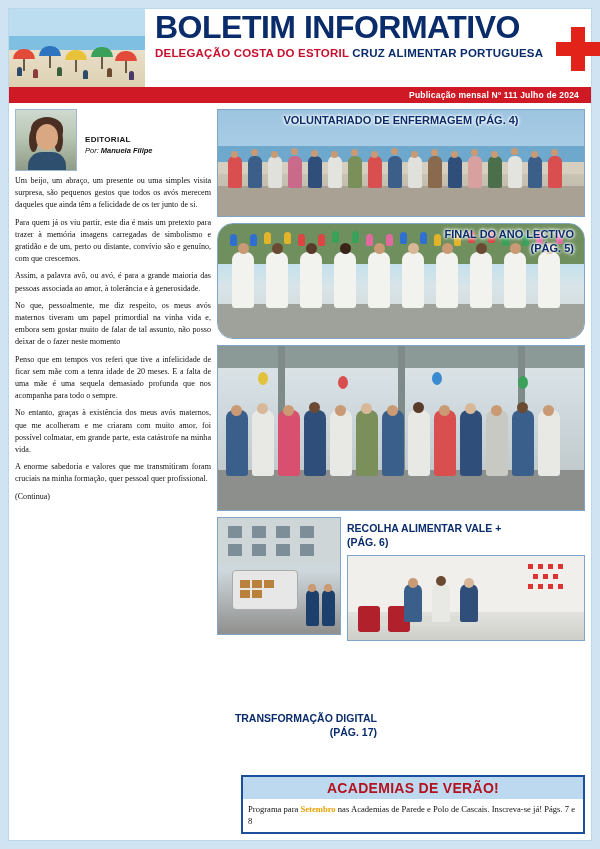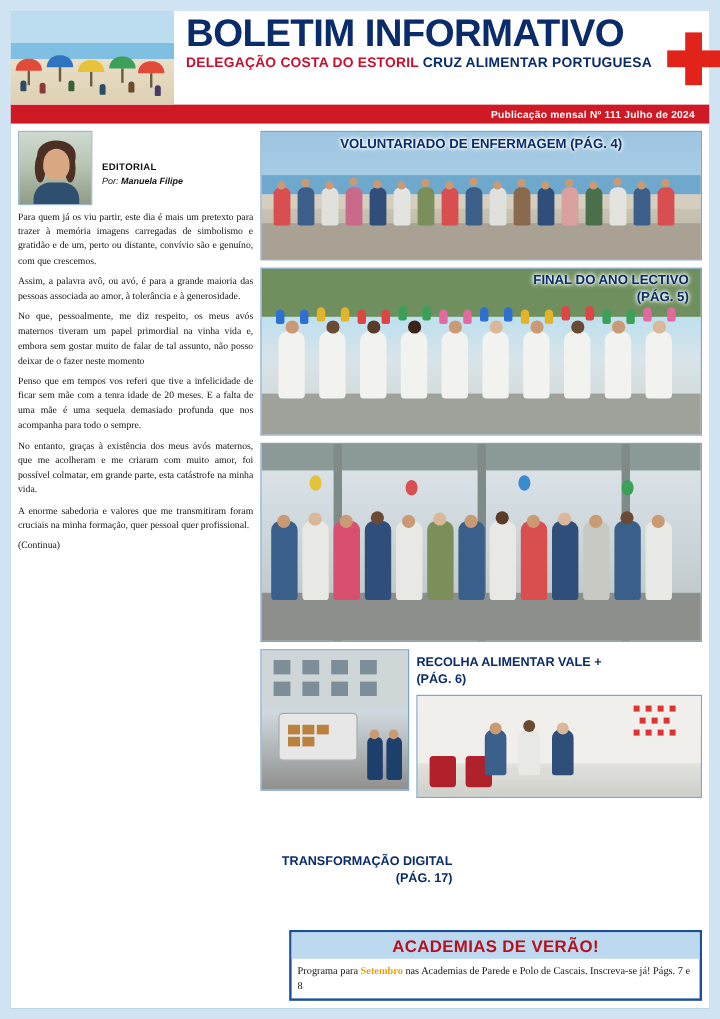--- a/index.html
+++ b/index.html
@@ -212,21 +212,21 @@
 
   
   .ph1 { height:108px; background:linear-gradient(to bottom,#9dc4e0 0%,#a8cde6 38%,#bcd8e8 45%,#c9c3b4 60%,#b9b3a4 100%); }
   .ph1 .sea { position:absolute; left:0; top:36px; width:100%; height:16px; background:#6ea8cc; }
   .ph1 .wall { position:absolute; left:0; top:52px; width:100%; height:12px; background:#d6cfc0; }
   .ph1 .ground { position:absolute; left:0; bottom:0; width:100%; height:30px; background:#a9a193; }
   .ph1 .p { position:absolute; bottom:28px; width:14px; height:32px; border-radius:6px 6px 2px 2px; }
   .ph1 .head { position:absolute; width:7px; height:7px; border-radius:50%; background:#c99a74; }
 
   
-  .ph2 { height:140px; background:linear-gradient(to bottom,#a7cfe6 0%,#bfe0ef 30%,#d8e4e8 55%,#cfd3cf 100%); }
+  .ph2 { height:116px; background:linear-gradient(to bottom,#a7cfe6 0%,#bfe0ef 30%,#d8e4e8 55%,#cfd3cf 100%);border-radius:16px; }
   .ph2 .hedge { position:absolute; left:0; top:0; width:100%; height:40px; background:#6f8f5e; }
   .ph2 .floor { position:absolute; left:0; bottom:0; width:100%; height:34px; background:#9ea29b; }
   .ph2 .p { position:absolute; bottom:30px; width:22px; height:56px; border-radius:8px 8px 3px 3px; background:#f2f2ef; }
   .ph2 .head { position:absolute; width:11px; height:11px; border-radius:50%; }
   .ph2 .glove { position:absolute; width:7px; height:12px; border-radius:4px 4px 2px 2px; }
 
   
   .ph3 { height:166px; background:linear-gradient(to bottom,#dfe6ea 0%,#cfd9dd 40%,#b9c0c2 100%); }
   .ph3 .beam { position:absolute; left:0; top:0; width:100%; height:22px; background:#8c9a97; }
   .ph3 .post { position:absolute; top:0; width:7px; height:100%; background:#7e8b88; }
@@ -354,20 +354,21 @@
         <div class="ed-meta">
           <div class="ed-title">EDITORIAL</div>
           <div class="ed-by">
             <span>Por:</span>
             <b>Manuela Filipe</b>
           </div>
         </div>
       </div>
 
       <div class="ed-text">
+        <p>Um beijo, um abraço, um presente ou uma simples visita surpresa, são pequenos gestos que todos os avós merecem daqueles que ainda têm a felicidade de os ter junto de si.</p>
         <p>Para quem já os viu partir, este dia é mais um pretexto para trazer à memória imagens carregadas de simbolismo e gratidão e de um, perto ou distante, convívio são e genuíno, com que crescemos.</p>
         <p>Assim, a palavra avô, ou avó, é para a grande maioria das pessoas associada ao amor, à tolerância e à generosidade.</p>
         <p>No que, pessoalmente, me diz respeito, os meus avós maternos tiveram um papel primordial na vinha vida e, embora sem gostar muito de falar de tal assunto, não posso deixar de o fazer neste momento</p>
         <p>Penso que em tempos vos referi que tive a infelicidade de ficar sem mãe com a tenra idade de 20 meses. E a falta de uma mãe é uma sequela demasiado profunda que nos acompanha para todo o sempre.</p>
         <p>No entanto, graças à existência dos meus avós maternos, que me acolheram e me criaram com muito amor, foi possível colmatar, em grande parte, esta catástrofe na minha vida.</p>
         <p>A enorme sabedoria e valores que me transmitiram foram cruciais na minha formação, quer pessoal quer profissional.</p>
         <p>(Continua)</p>
       </div>
     </div>
 

